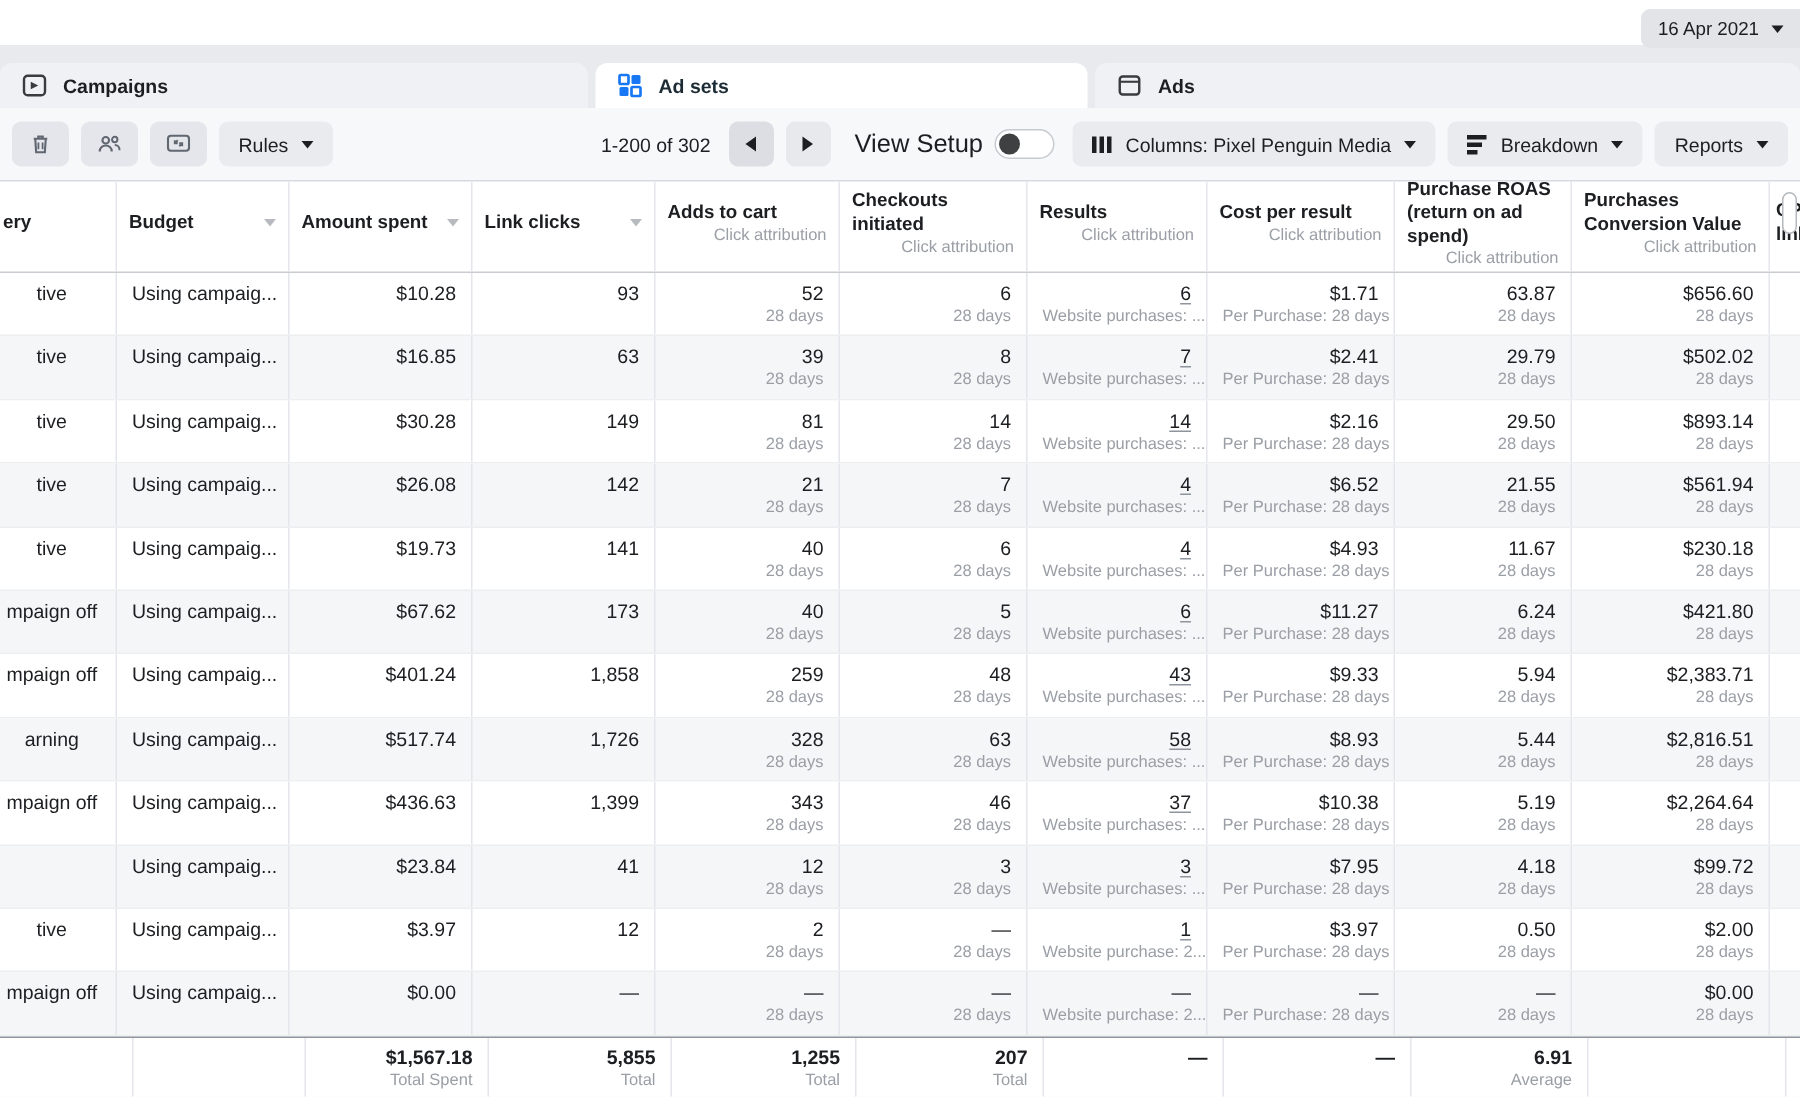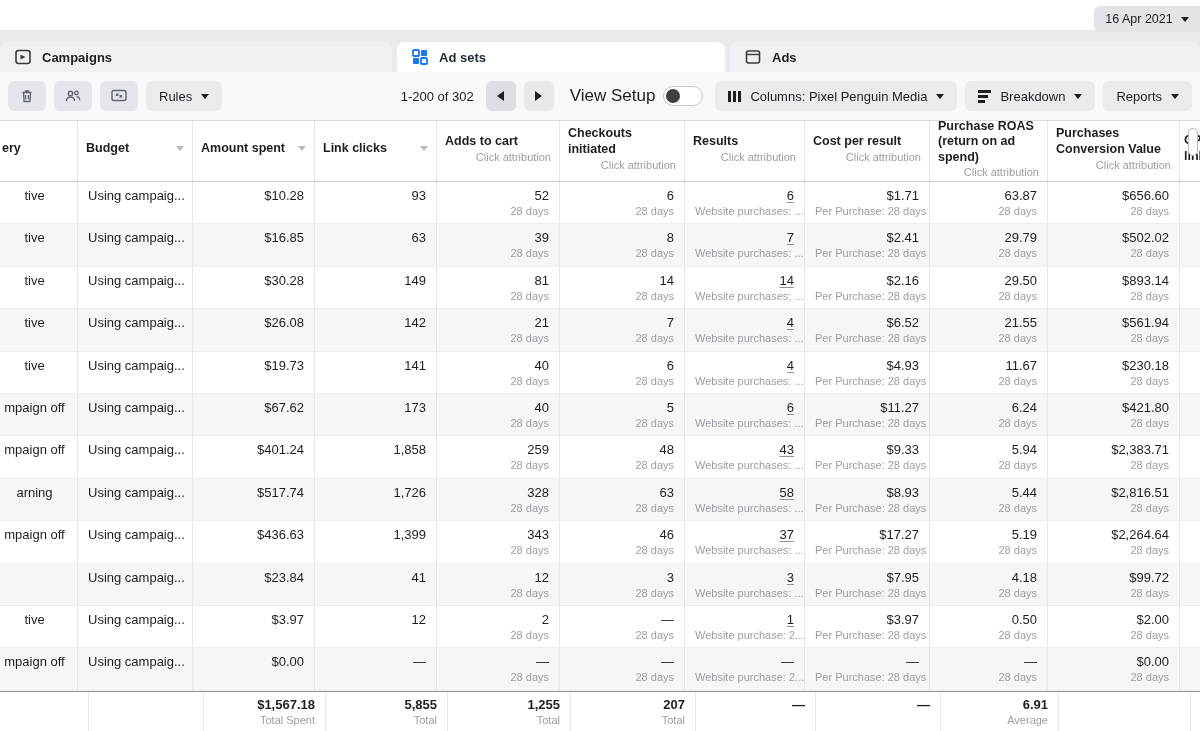--- a/index.html
+++ b/index.html
@@ -614,21 +614,21 @@
         </div>
         <div class="td ta-r col-5">
           <div class="cell-v">46</div>
           <div class="cell-s">28 days</div>
         </div>
         <div class="td ta-r col-6">
           <div class="cell-v u">37</div>
           <div class="cell-s">Website purchases: ...</div>
         </div>
         <div class="td ta-r col-7">
-          <div class="cell-v">$17.27</div>
+          <div class="cell-v">$10.38</div>
           <div class="cell-s">Per Purchase: 28 days</div>
         </div>
         <div class="td ta-r col-8">
           <div class="cell-v">5.19</div>
           <div class="cell-s">28 days</div>
         </div>
         <div class="td ta-r col-9">
           <div class="cell-v">$2,264.64</div>
           <div class="cell-s">28 days</div>
         </div>

